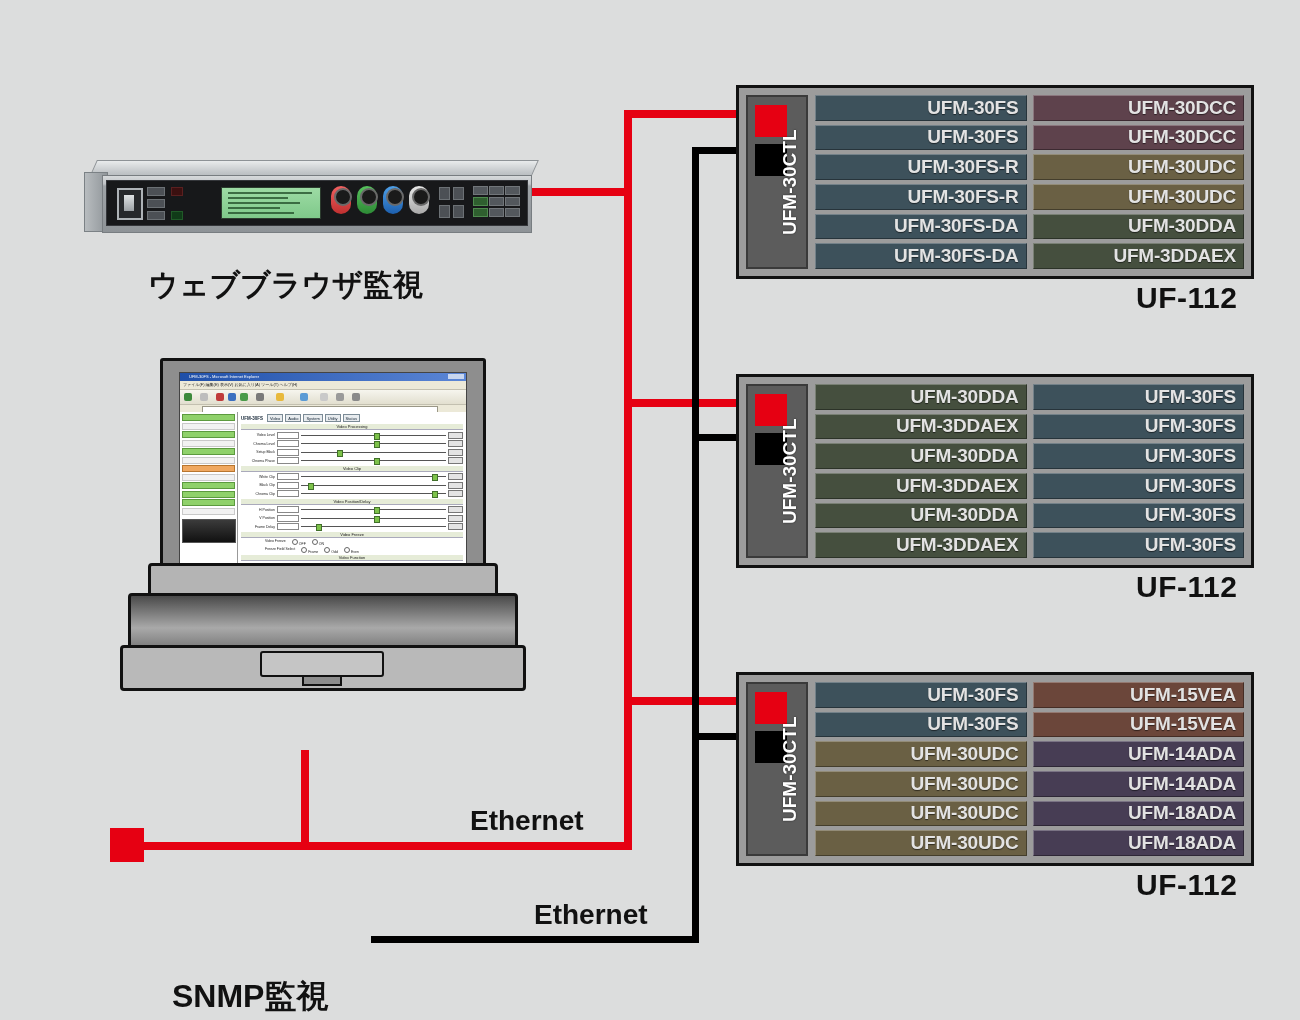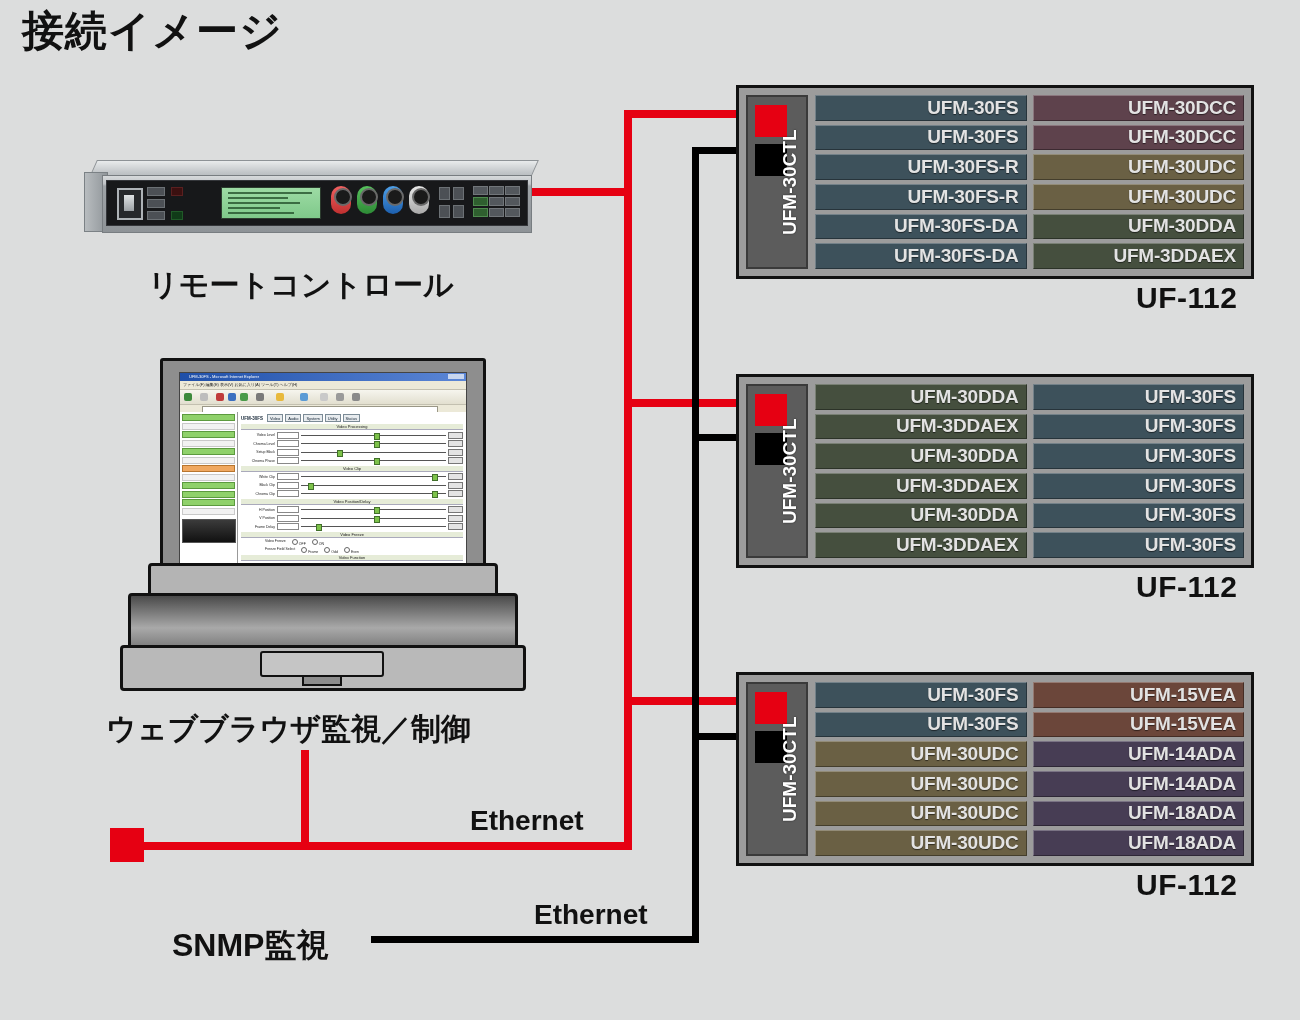--- a/index.html
+++ b/index.html
@@ -195,21 +195,20 @@
     position:absolute;left:140px;top:88px;width:120px;height:22px;
     background:#c5c5c5;border:2px solid #111;border-radius:3px;
   }
   .latch{position:absolute;left:182px;top:112px;width:36px;height:7px;background:#8d8d8d;border:2px solid #111;}
 </style>
 </head>
 <body>
 
 <div class="stage">
 
-  <div id="page-title">接続イメージ</div>
 
   <div class="cable" style="left:624px; top:110px; width:8px; height:740px;"></div>
 
   <div class="cable" style="left:624px; top:110px; width:145px; height:8px;"></div>
 
   <div class="cable" style="left:512px; top:188px; width:120px; height:8px;"></div>
 
   <div class="cable" style="left:624px; top:399px; width:145px; height:8px;"></div>
 
   <div class="cable" style="left:624px; top:697px; width:145px; height:8px;"></div>
@@ -221,21 +220,21 @@
   <div class="term-sq" style="left:110px; top:828px; width:34px; height:34px;"></div>
 
   <div class="cable-black" style="left:692px; top:147px; width:7px; height:796px;"></div>
   <div class="cable-black" style="left:692px; top:147px; width:80px; height:7px;"></div>
   <div class="cable-black" style="left:692px; top:434px; width:80px; height:7px;"></div>
   <div class="cable-black" style="left:692px; top:733px; width:80px; height:7px;"></div>
   <div class="cable-black" style="left:371px; top:936px; width:328px; height:7px;"></div>
 
   <div class="lbl lbl-eth" style="left:470px; top:805px;">Ethernet</div>
   <div class="lbl lbl-eth" style="left:534px; top:899px;">Ethernet</div>
-  <div class="lbl lbl-big" style="left:172px; top:924px;">SNMP監視</div>
+  <div class="lbl lbl-big" style="left:172px; top:975px;">SNMP監視</div>
 
   <div id="netru-device">
     <div class="netru-top"></div>
     <div class="netru-side"></div>
     <div class="netru-body"></div>
     <div class="netru-face">
       <div class="pwr-sw"></div>
       <div class="mini-btn" style="left:40px;top:6px;"></div>
       <div class="mini-btn" style="left:40px;top:18px;"></div>
       <div class="mini-btn" style="left:40px;top:30px;"></div>
@@ -272,21 +271,21 @@
       <div class="kpad" style="left:382px;top:5px;"></div>
       <div class="kpad" style="left:398px;top:5px;"></div>
       <div class="kpad" style="left:366px;top:16px;background:#2f5f2f;border-color:#4e8a4e;"></div>
       <div class="kpad" style="left:382px;top:16px;"></div>
       <div class="kpad" style="left:398px;top:16px;"></div>
       <div class="kpad" style="left:366px;top:27px;background:#2f5f2f;border-color:#4e8a4e;"></div>
       <div class="kpad" style="left:382px;top:27px;"></div>
       <div class="kpad" style="left:398px;top:27px;"></div>
     </div>
   </div>
-  <div class="lbl lbl-jp" style="left:148px; top:265px;">リモートコントロール</div>
+  <div class="lbl lbl-jp" style="left:148px; top:265px;">ウェブブラウザ監視</div>
 
   <div id="laptop">
     <div class="lid">
       <div class="screen">
         <div class="ie-title">
           <span>UFM-30FS - Microsoft Internet Explorer</span>
           <div class="btns"></div>
         </div>
         <div class="ie-menu">ファイル(F)  編集(E)  表示(V)  お気に入り(A)  ツール(T)  ヘルプ(H)</div>
         <div class="ie-tool">
@@ -442,21 +441,20 @@
       </div>
     </div>
     <div class="base">
       <div class="base-top"></div>
       <div class="base-mid"></div>
       <div class="base-bot"></div>
       <div class="touchpad"></div>
       <div class="latch"></div>
     </div>
   </div>
-  <div class="lbl lbl-jp" style="left:106px; top:709px;">ウェブブラウザ監視／制御</div>
 
   <div class="rack" style="left:736px; top:85px; width:518px; height:194px;">
     <div class="rack-inner">
       <div class="ctl">
         <div class="port-red"></div>
         <div class="port-black"></div>
         <div class="ctl-label">UFM-30CTL</div>
       </div>
       <div class="slots">
         <div class="slot" style="background:#3d515b;">UFM-30FS</div>

